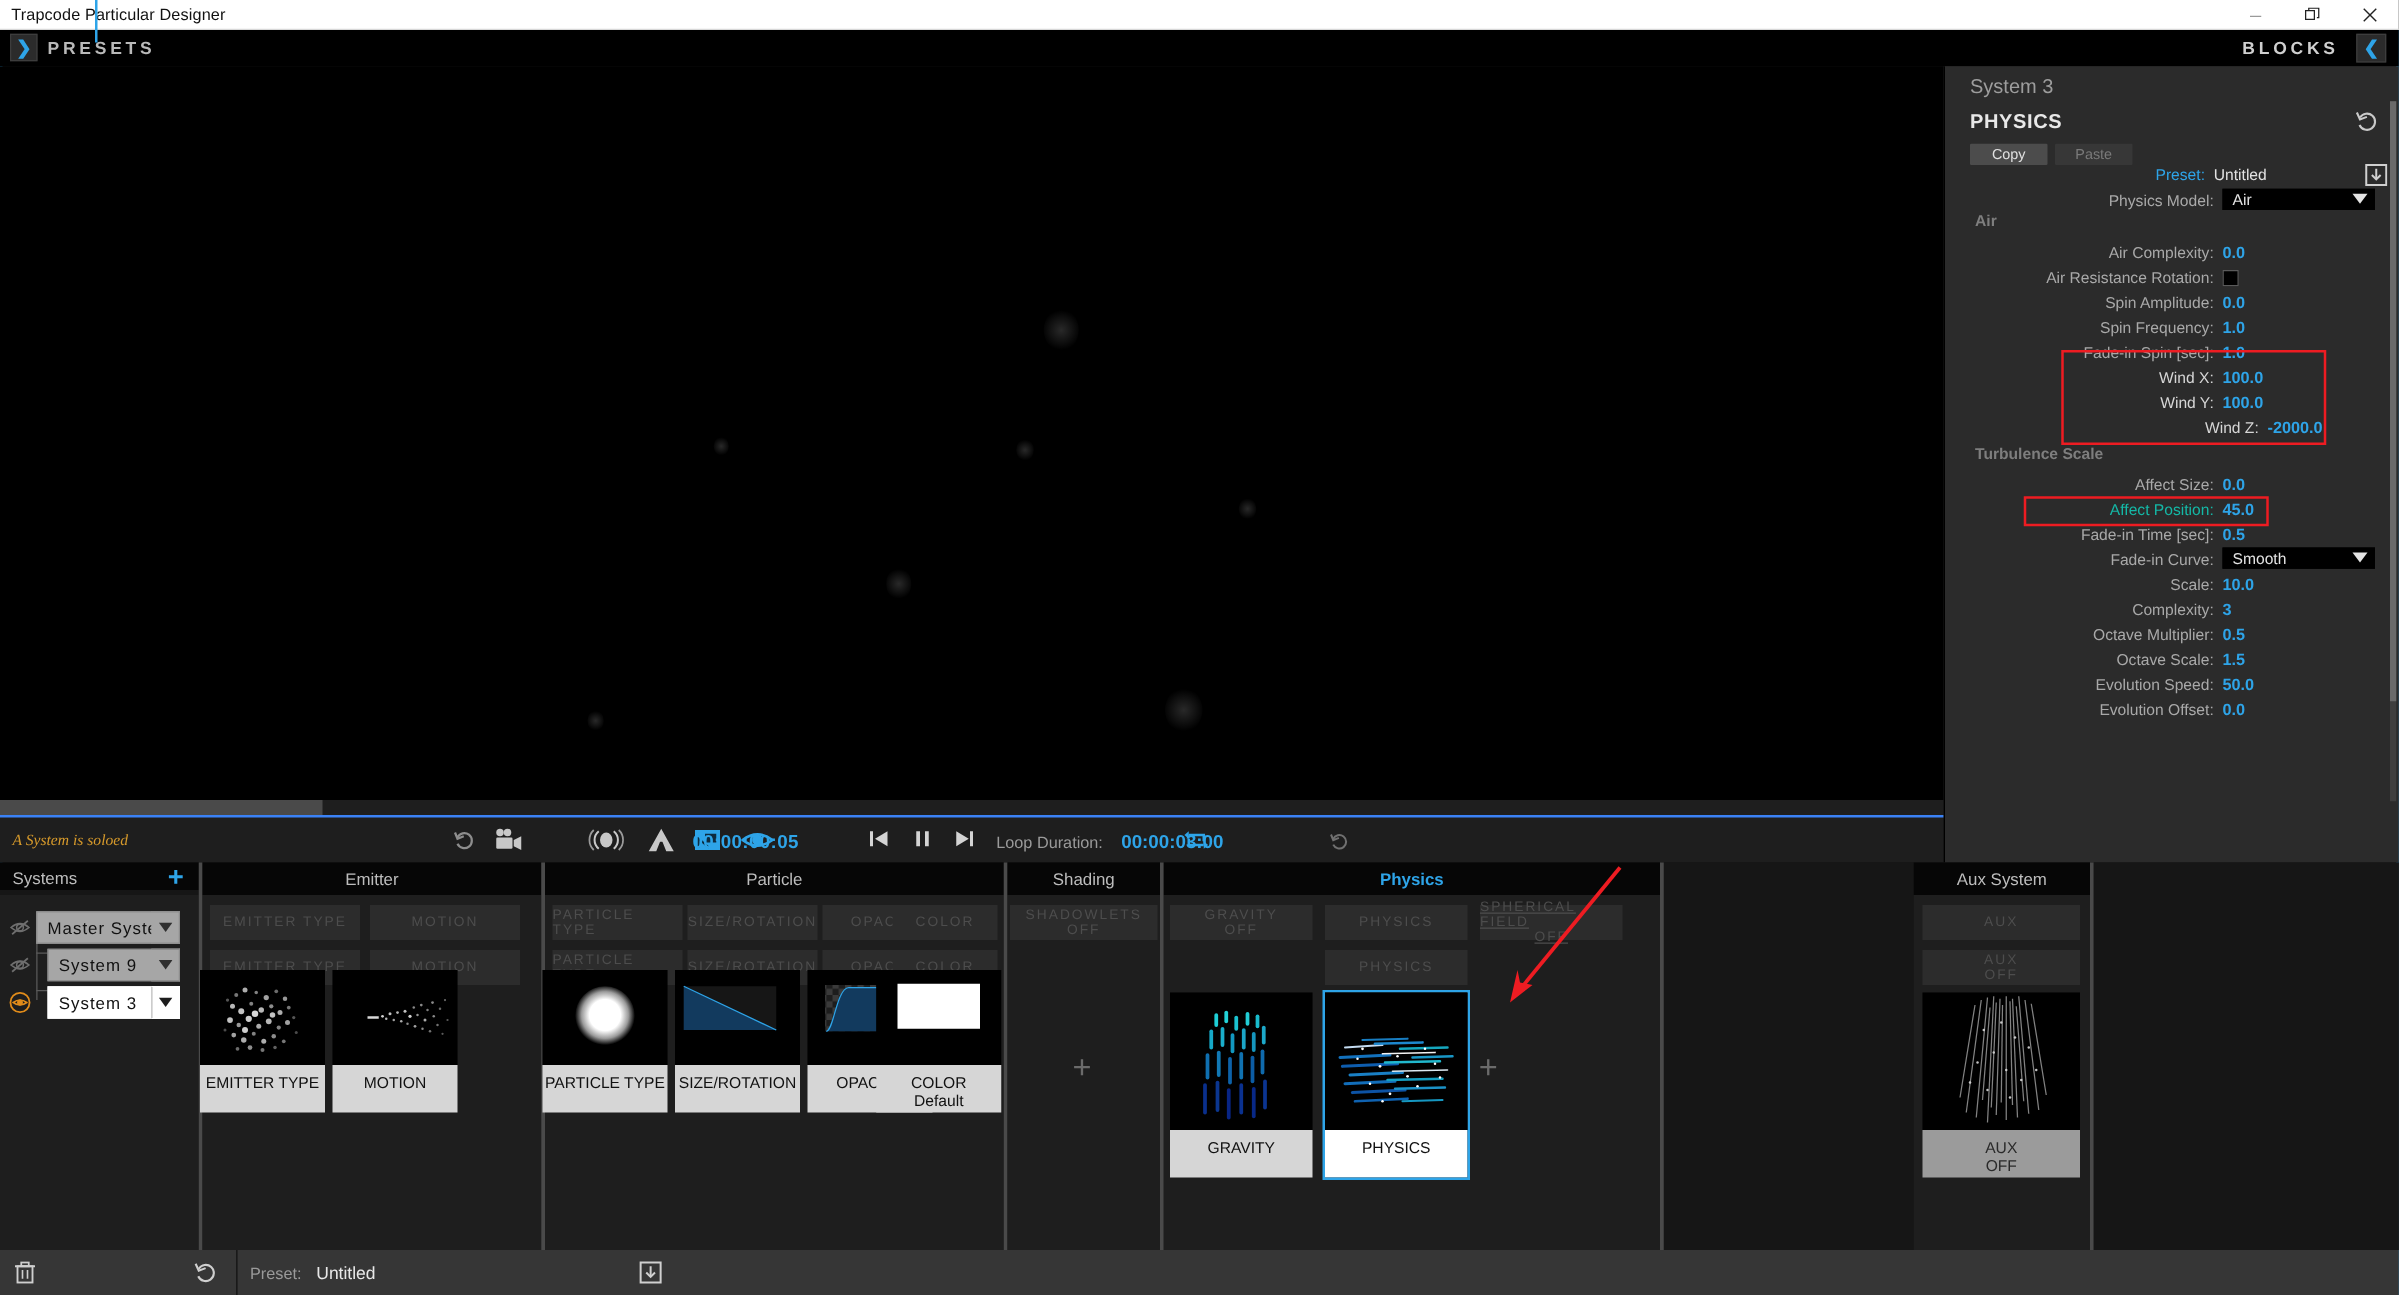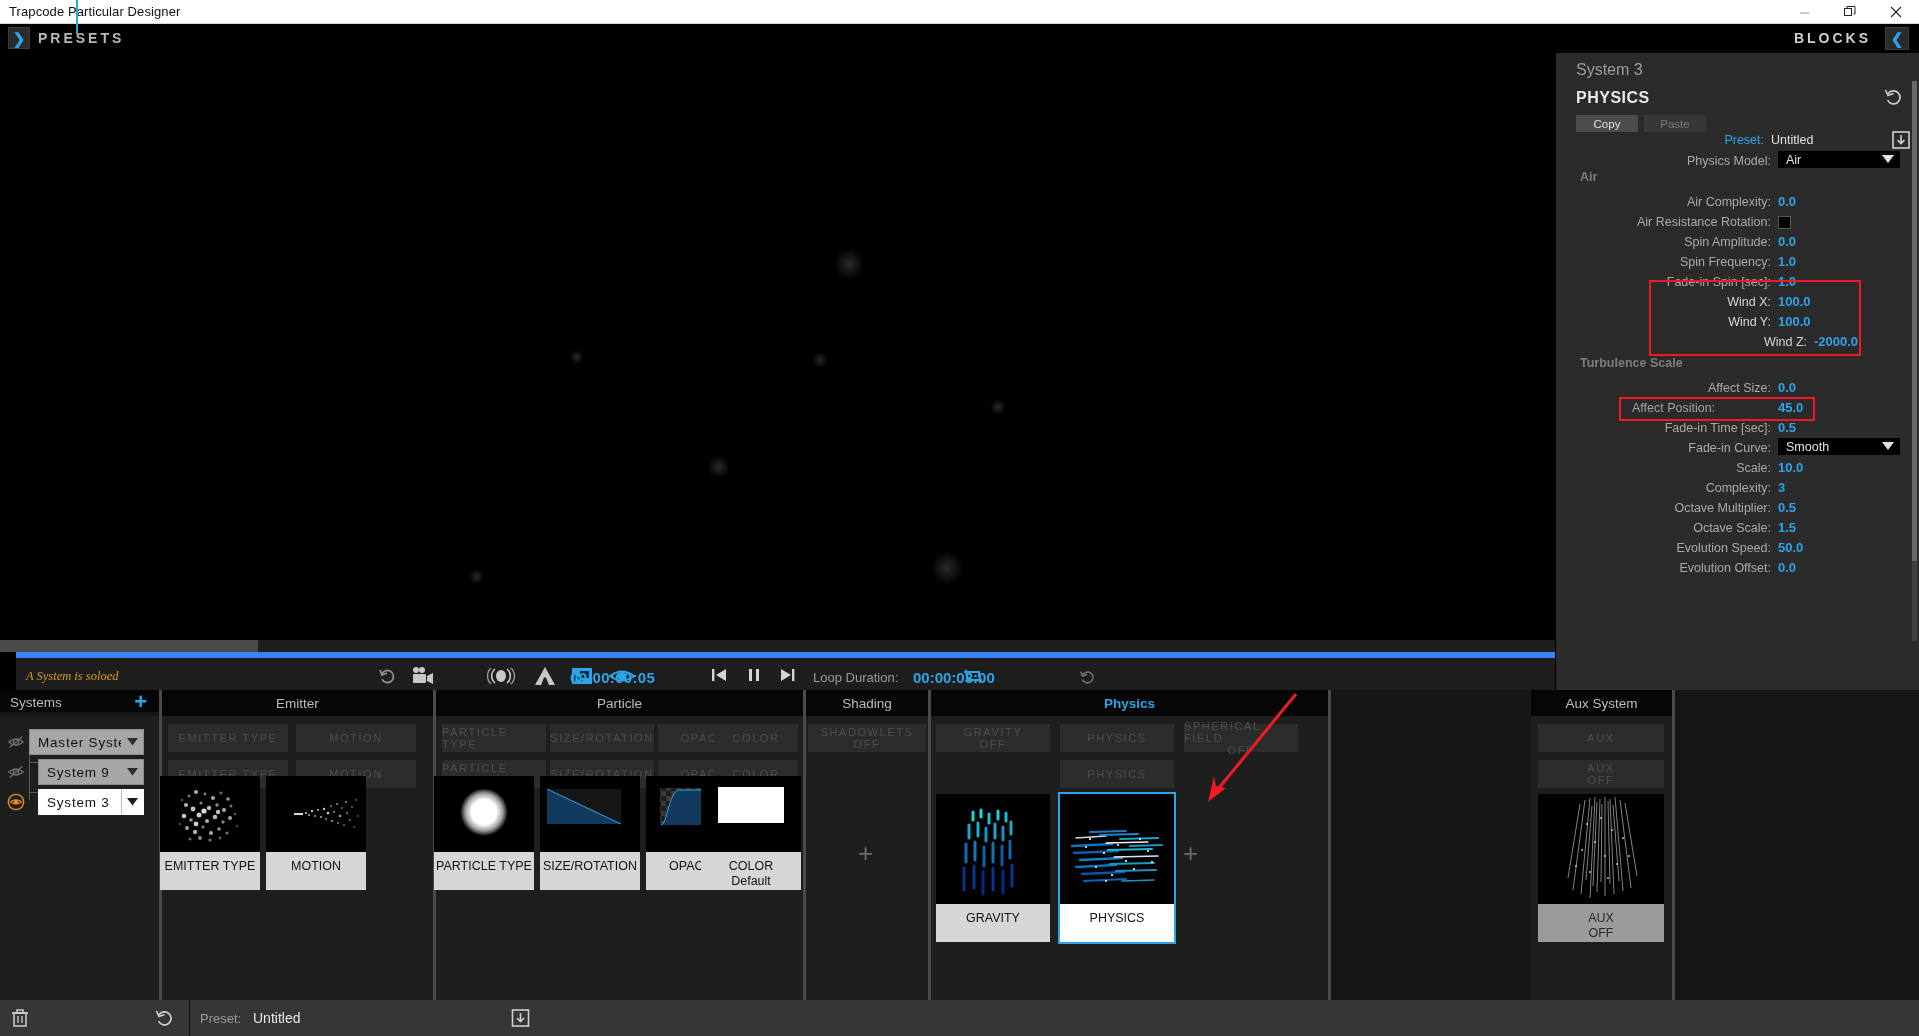--- a/index.html
+++ b/index.html
@@ -32,22 +32,22 @@
   #stage { position:absolute; left:265px; top:18px; width:1025px; height:580px; background:#000;
     overflow:hidden; }
   #stage .pt { position:absolute; border-radius:50%;
     background:radial-gradient(circle, rgba(255,255,255,.16) 0%, rgba(255,255,255,0) 72%); }
 
   
   #tlstrip { position:absolute; left:0; top:640px; width:1555px; height:12px; background:#1e1e1e; }
   #tlfill { position:absolute; left:0; top:0; width:258px; height:12px; background:#4a4a4a; }
   #tlhead { position:absolute; left:76px; top:0px; width:2px; height:34px; background:#2ea4e8; }
   
-  #transport { position:absolute; left:16px; top:652px; width:1555px; height:38px; background:#1e1e1e;
-    border-top:6px solid #3b82f6; }
+  #transport { position:absolute; left:0; top:652px; width:1555px; height:38px; background:#1e1e1e;
+    border-top:2px solid #3b82f6; }
   #soloed { position:absolute; left:10px; top:11px; font-size:12.5px; color:#d79a2b;
     font-style:italic; font-family:"Liberation Serif", serif; }
   .ticon { position:absolute; top:8px; color:#c8c8c8; display:flex; align-items:center; justify-content:center; }
   #tc { position:absolute; left:554px; top:11px; font-size:15px; font-weight:bold; color:#2ea4e8;
     letter-spacing:.3px; }
   #loopLbl { position:absolute; left:797px; top:12px; font-size:13px; color:#9a9a9a; }
   #loopVal { position:absolute; left:897px; top:11px; font-size:15px; font-weight:bold; color:#2ea4e8; }
 
   
   #rpanel { position:absolute; left:1555px; top:53px; width:364px; height:637px;
@@ -342,21 +342,21 @@
 
   <div class="hl" style="left:93px; top:227px; width:212px; height:76px;"></div>
 
   <div class="pgrp" style="top:303px;">Turbulence Scale</div>
 
   <div class="prow" style="top:326px;">
     <div class="pkey">Affect Size:</div>
     <div class="pval">0.0</div>
   </div>
   <div class="prow" style="top:346px;">
-    <div class="pkey" style="color:#a3a3a3;text-align:center;">Affect Position:</div>
+    <div class="pkey" style="color:#14b8a6;">Affect Position:</div>
     <div class="pval">45.0</div>
   </div>
   <div class="hl" style="left:63px; top:344px; width:196px; height:24px;"></div>
 
   <div class="prow" style="top:366px;">
     <div class="pkey">Fade-in Time [sec]:</div>
     <div class="pval">0.5</div>
   </div>
   <div class="prow" style="top:386px;">
     <div class="pkey">Fade-in Curve:</div>
@@ -694,21 +694,21 @@
         <span style="color:#2ea4e8;font-weight:bold;">Physics</span>
       </div>
     <div class="colbody"></div>
     <div class="ghost" style="left:5px;top:34px;width:114px;">
       <span>GRAVITY</span>
       <span>OFF</span>
     </div>
     <div class="ghost" style="left:129px;top:34px;width:114px;">
       <span>PHYSICS</span>
     </div>
-    <div class="ghost" style="left:253px;top:34px;width:114px;">
+    <div class="ghost" style="left:253px;top:34px;width:114px;text-decoration:underline;">
       <span>SPHERICAL FIELD</span>
       <span>OFF</span>
     </div>
     <div class="ghost" style="left:129px;top:70px;width:114px;">
       <span>PHYSICS</span>
     </div>
 
     <div class="card" style="left:5px;top:104px;width:114px;">
       <div class="thumb" style="width:114px;height:110px;">
         <svg width="114" height="110" viewBox="0 0 114 110">

